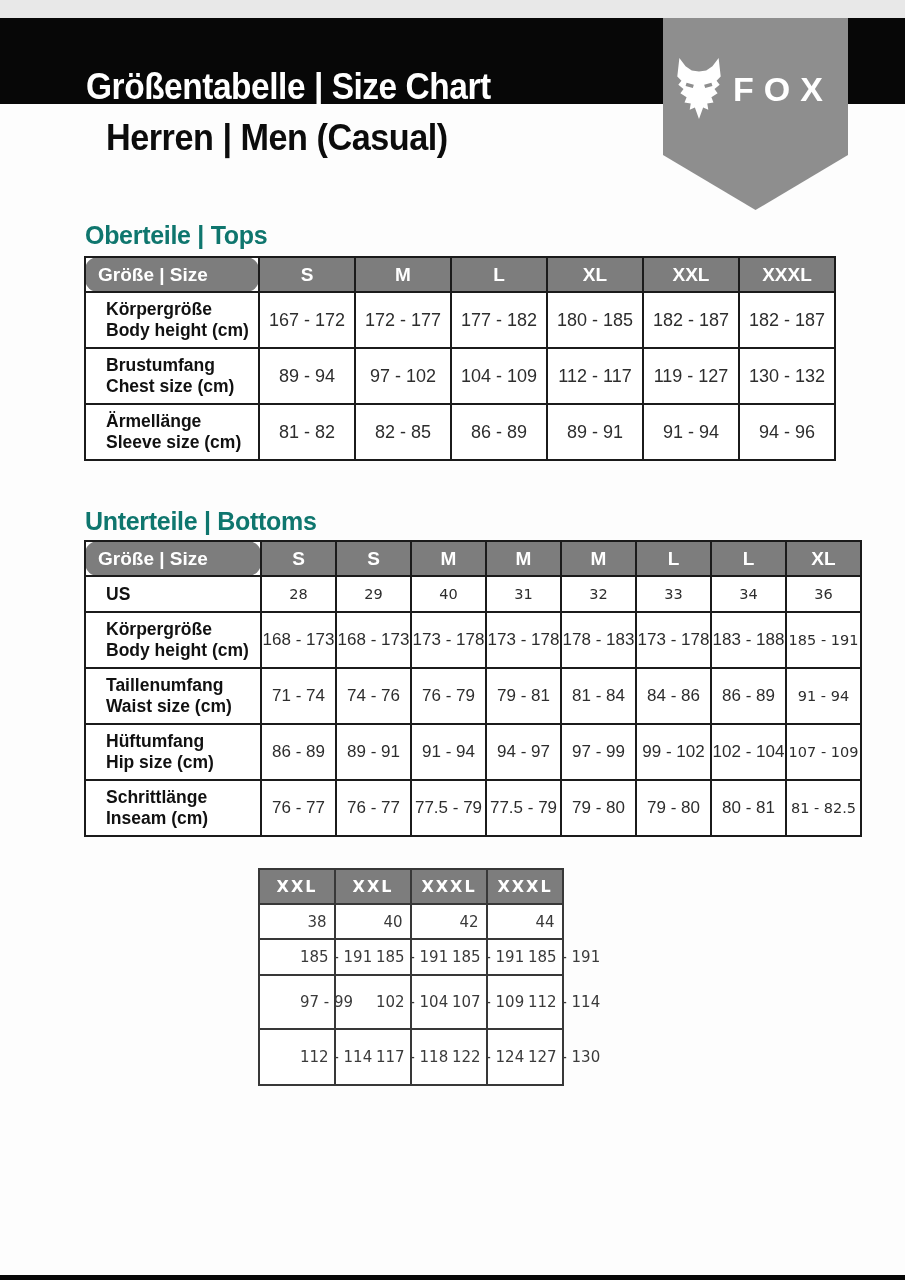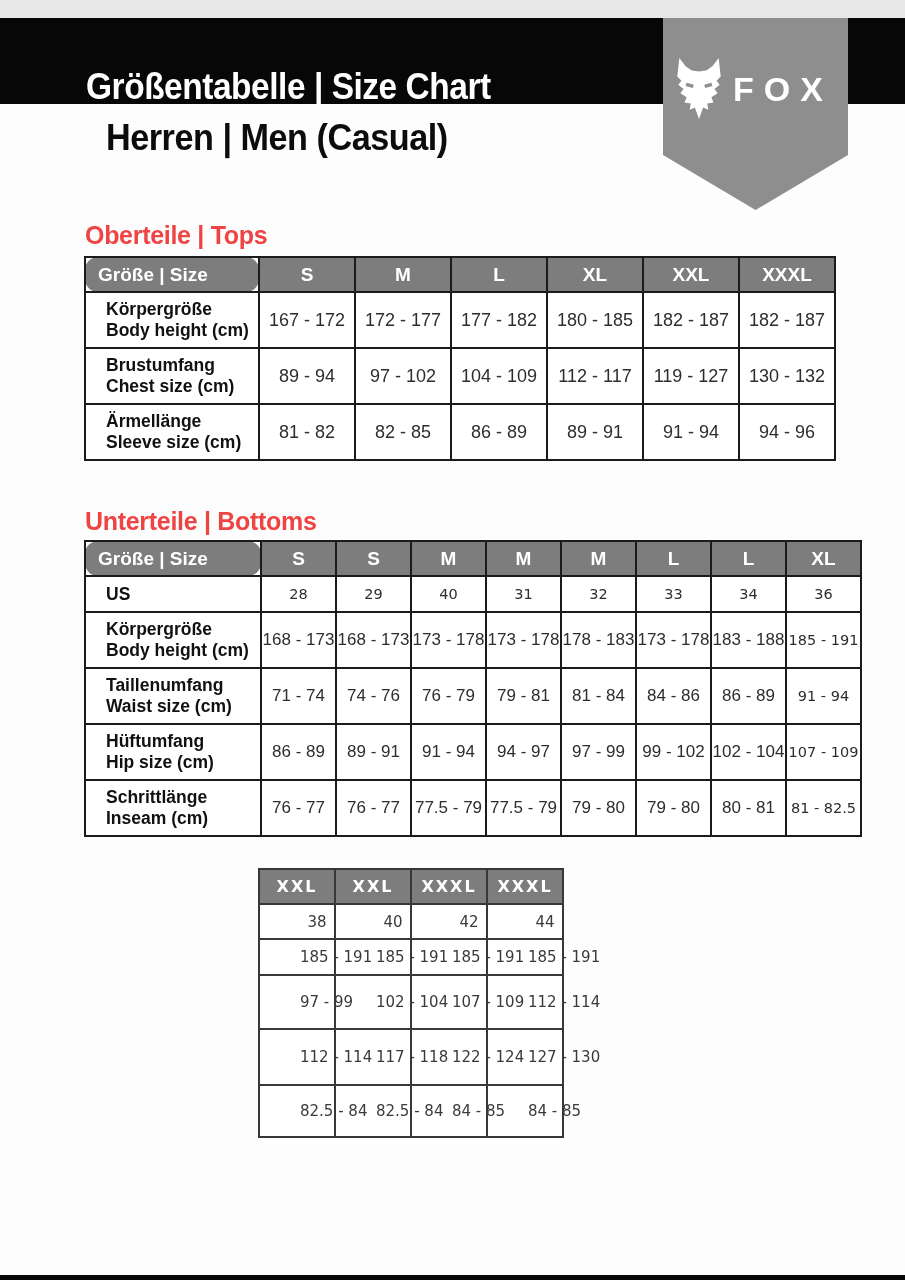--- a/index.html
+++ b/index.html
@@ -22,21 +22,21 @@
   }
   .pennant{position:absolute;left:663px;top:0;width:185px;height:192px;padding-left:32px;}
   .pennant svg.shape{position:absolute;left:0;top:0;}
   .foxhead{position:absolute;left:12px;top:40px;}
   .brand{
     position:absolute;left:70px;top:52px;color:#fff;
     font-size:34px;font-weight:bold;letter-spacing:10px;white-space:nowrap;
   }
   
   .section-h{
-    position:absolute;color:#ef4444;font-size:25px;font-weight:bold;
+    position:absolute;color:#0f766e;font-size:25px;font-weight:bold;
     letter-spacing:-0.3px;white-space:nowrap;text-align:center;
   }
   #tops-heading{left:85px;top:203px;}
   #bottoms-heading{left:85px;top:489px;}
   
   table{border-collapse:collapse;table-layout:fixed;position:absolute;background:#fff;}
   #tops-table{left:84px;top:238px;width:750px;}
   #bottoms-table{left:84px;top:522px;width:776px;}
   #bottoms-xl-table{left:258px;top:850px;width:304px;}
   #tops-table td,#tops-table th,
@@ -268,23 +268,17 @@
       <td class="val">102 - 104</td>
       <td class="val">107 - 109</td>
       <td class="val">112 - 114</td>
     </tr>
     <tr class="h54">
       <td class="val">112 - 114</td>
       <td class="val">117 - 118</td>
       <td class="val">122 - 124</td>
       <td class="val">127 - 130</td>
     </tr>
-    <tr class="h50">
-      <td class="val">82.5 - 84</td>
-      <td class="val">82.5 - 84</td>
-      <td class="val">84 - 85</td>
-      <td class="val">84 - 85</td>
-    </tr>
   </tbody>
     </table>
 
   <div class="footbar"></div>
 </div>
 
 </body></html>

